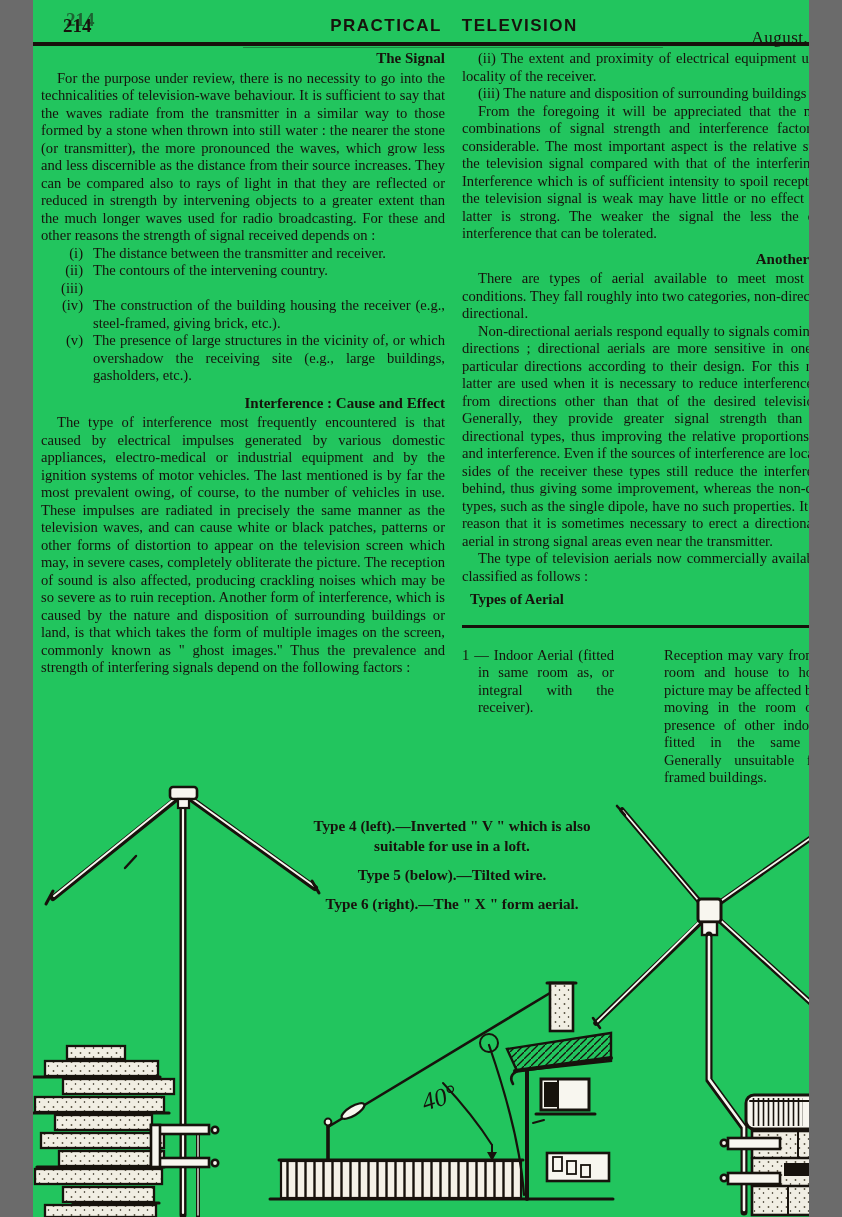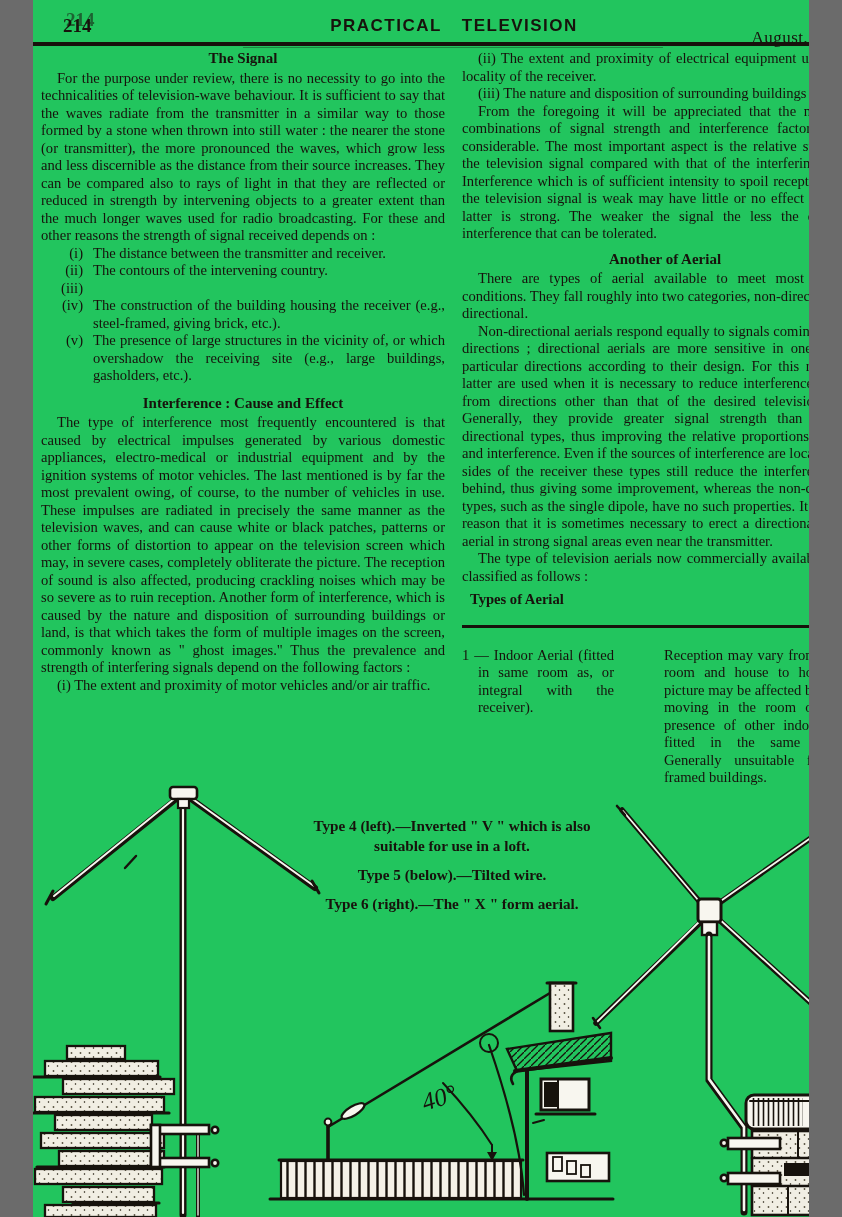--- a/index.html
+++ b/index.html
@@ -19,21 +19,21 @@
     font-family:"Liberation Sans",sans-serif;font-weight:bold;font-size:17px;
     letter-spacing:1.5px;word-spacing:14px;
   }
   .hdr-date{position:absolute;right:26px;top:28px;font-weight:normal;font-size:17px;letter-spacing:.5px;}
   .hdr-rule{position:absolute;top:42px;left:0;width:842px;height:4px;background:#17120c;}
   .hdr-rule:after{content:"";position:absolute;top:5px;left:210px;width:420px;height:1px;background:rgba(23,18,12,.35);}
   
   .col{position:absolute;top:50px;font-size:14.6px;line-height:17.5px;text-align:justify;}
   .col-left{left:8px;width:404px;}
   .col-right{left:429px;width:406px;}
-  .heading{font-weight:bold;font-size:15px;margin:0 0 2px 0;text-align:center;}
+  .heading{font-weight:bold;font-size:15px;margin:0 0 2px 0;text-align:right;}
   .mt{margin-top:10px;}
   .mt2{margin-top:8px;}
   p{margin:0;text-indent:16px;}
   .li{display:flex;margin:0;}
   .li-label{flex:0 0 52px;text-align:right;padding-right:10px;box-sizing:border-box;}
   .li-text{flex:1;text-align:justify;}
   
   .tbl{margin-top:6px;}
   .tbl-head{display:flex;font-weight:bold;border-bottom:3px solid #17120c;padding-bottom:16px;}
   .tbl-head .c1{flex:0 0 158px;padding-left:8px;box-sizing:border-box;text-indent:0;}
@@ -84,21 +84,20 @@
       <span class="li-label">(iv)</span>
       <span class="li-text">The construction of the building housing the receiver (e.g., steel-framed, giving brick, etc.).</span>
     </div>
     <div class="li">
       <span class="li-label">(v)</span>
       <span class="li-text">The presence of large structures in the vicinity of, or which overshadow the receiving site (e.g., large buildings, gasholders, etc.).</span>
     </div>
 
     <div class="heading mt">Interference : Cause and Effect</div>
     <p>The type of interference most frequently encountered is that caused by electrical impulses generated by various domestic appliances, electro-medical or industrial equipment and by the ignition systems of motor vehicles. The last mentioned is by far the most prevalent owing, of course, to the number of vehicles in use. These impulses are radiated in precisely the same manner as the television waves, and can cause white or black patches, patterns or other forms of distortion to appear on the television screen which may, in severe cases, completely obliterate the picture. The reception of sound is also affected, producing crackling noises which may be so severe as to ruin reception. Another form of interference, which is caused by the nature and disposition of surrounding buildings or land, is that which takes the form of multiple images on the screen, commonly known as " ghost images." Thus the prevalence and strength of interfering signals depend on the following factors :</p>
-    <p>(i) The extent and proximity of motor vehicles and/or air traffic.</p>
   </div>
 
   <div class="col col-right">
     <p>(ii) The extent and proximity of electrical equipment used in the locality of the receiver.</p>
     <p>(iii) The nature and disposition of surrounding buildings or land.</p>
     <p>From the foregoing it will be appreciated that the number of combinations of signal strength and interference factors can be considerable. The most important aspect is the relative strength of the television signal compared with that of the interfering signals. Interference which is of sufficient intensity to spoil reception where the television signal is weak may have little or no effect where the latter is strong. The weaker the signal the less the degree of interference that can be tolerated.</p>
 
     <div class="heading mt2">Another of Aerial</div>
     <p>There are types of aerial available to meet most reception conditions. They fall roughly into two categories, non-directional and directional.</p>
     <p>Non-directional aerials respond equally to signals coming from all directions ; directional aerials are more sensitive in one or more particular directions according to their design. For this reason the latter are used when it is necessary to reduce interference received from directions other than that of the desired television signal. Generally, they provide greater signal strength than the non-directional types, thus improving the relative proportions of signal and interference. Even if the sources of interference are located on all sides of the receiver these types still reduce the interference from behind, thus giving some improvement, whereas the non-directional types, such as the single dipole, have no such properties. It is for this reason that it is sometimes necessary to erect a directional outdoor aerial in strong signal areas even near the transmitter.</p>

